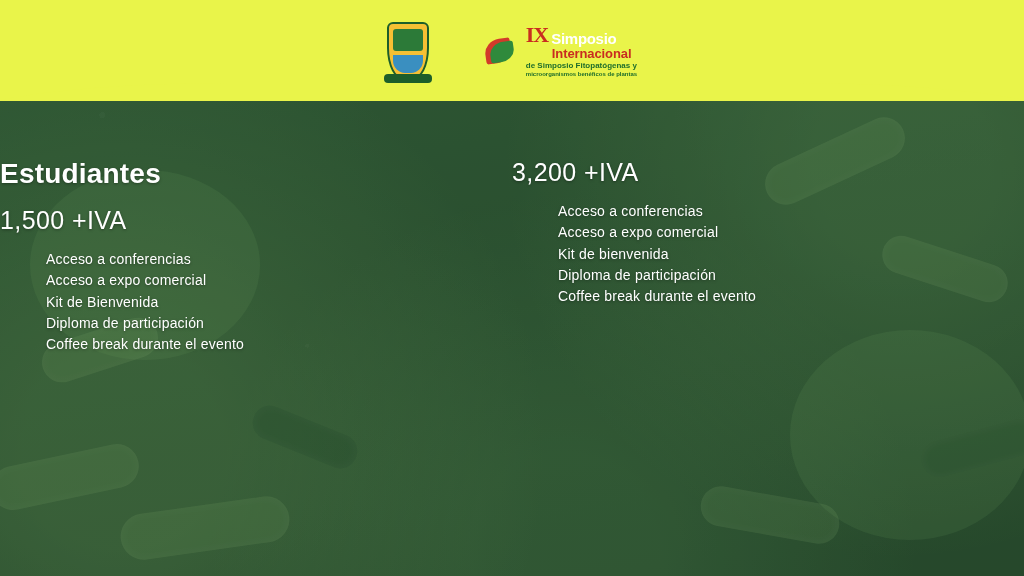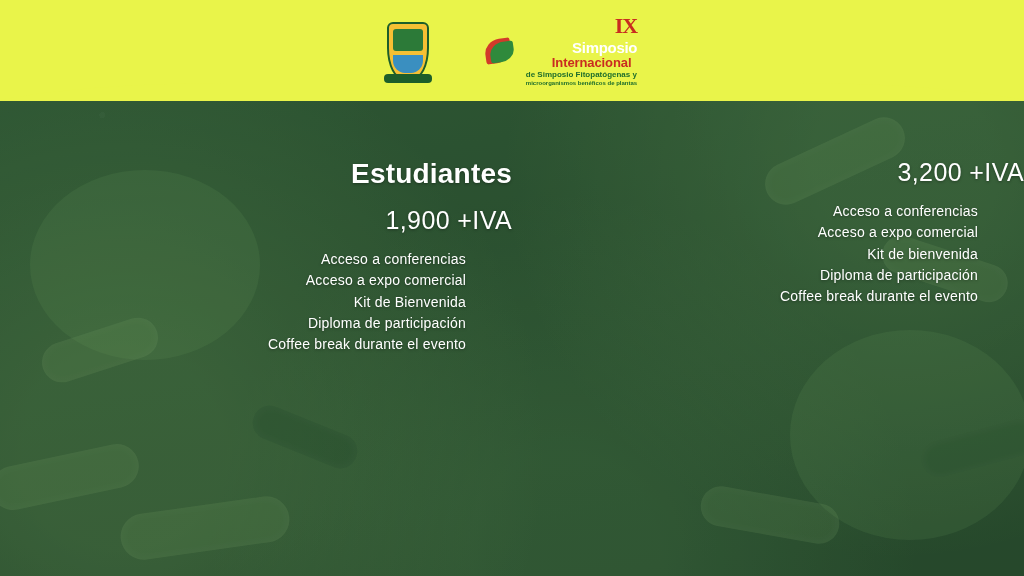--- a/index.html
+++ b/index.html
@@ -161,21 +161,20 @@
     width: 24px; height: 20px;
     background: #2f8a3c;
     border-radius: 60% 10% 60% 10%;
     transform: rotate(-8deg);
   }
   .logo-text { line-height: 1; }
   .logo-row1 {
     display: flex;
     align-items: flex-end;
     gap: 3px;
-    flex-direction: column;
   }
   .logo-ix {
     font-family: "Liberation Serif", serif;
     font-weight: bold;
     font-size: 22px;
     color: #c92c20;
     letter-spacing: -1px;
   }
   .logo-simposio {
     font-size: 15px;
@@ -210,23 +209,22 @@
     top: 101px;
     left: 0;
     width: 1024px;
     height: 475px;
     display: flex;
     z-index: 4;
   }
   .column {
     flex: 1 1 50%;
     padding-top: 57px;
-    text-align: right;
+    text-align: left;
     color: #ffffff;
-    padding-left: 44px;
   }
   .col-title {
     font-size: 28px;
     font-weight: bold;
     letter-spacing: 0.2px;
     margin-bottom: 16px;
     text-shadow: 0 1px 3px rgba(0,0,0,0.35);
   }
   .col-price {
     font-size: 25px;
@@ -285,21 +283,21 @@
         <div class="logo-sub1">de Simposio Fitopatógenas y</div>
         <div class="logo-sub2">microorganismos benéficos de plantas</div>
       </div>
     </div>
   </div>
 
   <div id="content">
 
     <div class="column">
       <div class="col-title">Estudiantes</div>
-      <div class="col-price">1,900 +IVA</div>
+      <div class="col-price">1,500 +IVA</div>
       <div class="benefit">Acceso a conferencias</div>
       <div class="benefit">Acceso a expo comercial</div>
       <div class="benefit">Kit de Bienvenida</div>
       <div class="benefit">Diploma de participación</div>
       <div class="benefit">Coffee break durante el evento</div>
     </div>
 
     <div class="column">
       <div class="col-price">3,200 +IVA</div>
       <div class="benefit">Acceso a conferencias</div>

